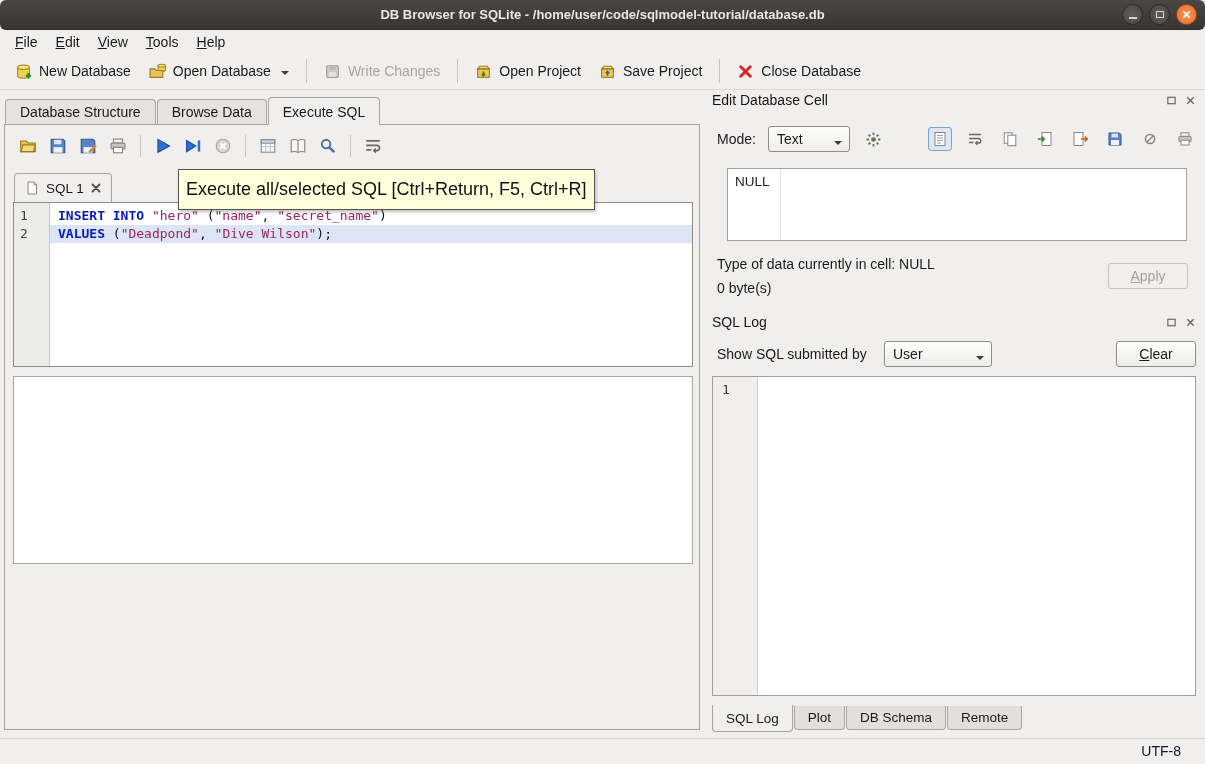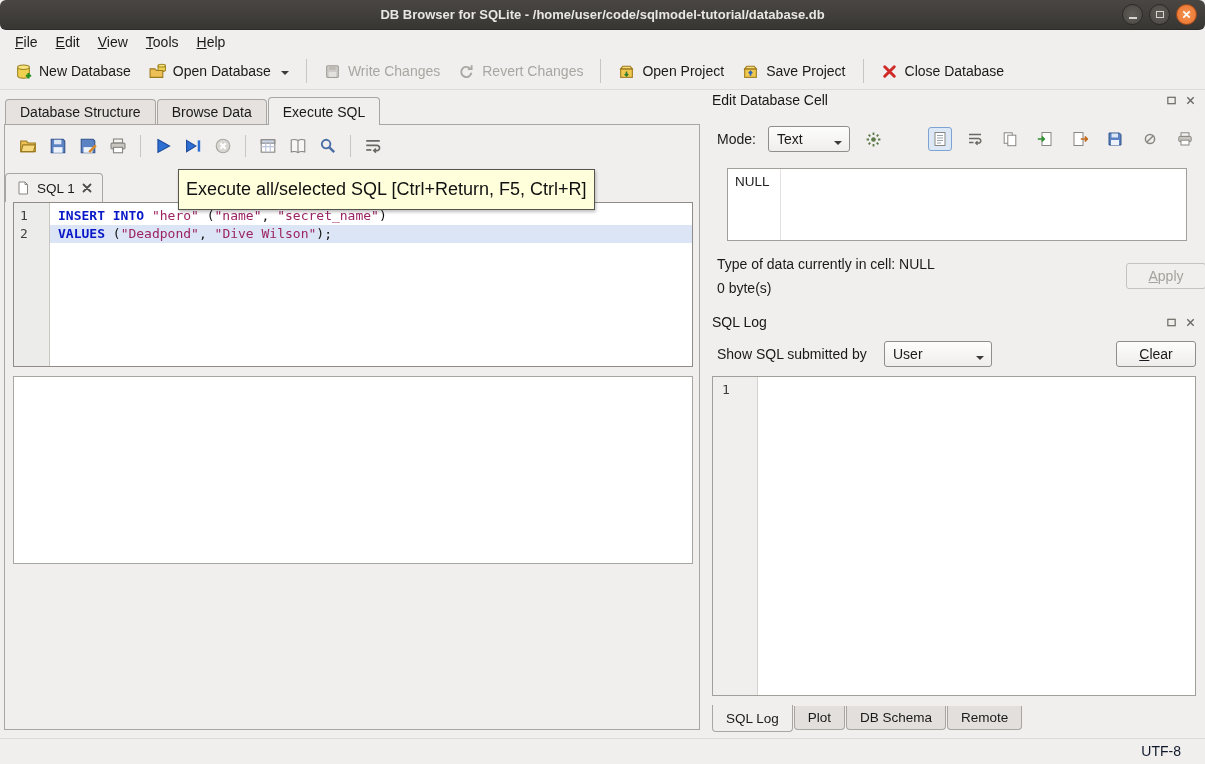--- a/index.html
+++ b/index.html
@@ -33,21 +33,21 @@
   .main-tabs{display:flex;align-items:flex-end;height:28px;position:relative;z-index:2;padding-left:1px;text-align:right;}
   .tab{height:25px;display:flex;align-items:center;padding:0 14px;background:#e5e2df;border:1px solid #a9a6a2;border-bottom:none;border-radius:4px 4px 0 0;margin-right:1px;font-size:14px;}
   .tab.active{height:28px;background:#f0efee;margin-bottom:-1px;}
   .left-frame{position:absolute;left:0;top:28px;right:0;bottom:0;border:1px solid #a9a6a2;background:#f0efee;}
 
   .editor-toolbar{position:absolute;left:8px;top:6px;height:30px;display:flex;align-items:center;}
   .et-btn{width:30px;height:28px;display:flex;align-items:center;justify-content:center;border-radius:3px;}
   .et-btn svg{width:18px;height:18px;}
   .et-sep{width:1px;height:22px;background:#c9c6c1;margin:0 7px;}
 
-  .sqltab-row{position:absolute;left:0;top:47px;height:30px;display:flex;align-items:flex-end;}
+  .sqltab-row{position:absolute;left:9px;top:47px;height:30px;display:flex;align-items:flex-end;}
   .sqltab{height:29px;display:flex;align-items:center;gap:7px;padding:0 10px;border:1px solid #a9a6a2;border-bottom:none;border-radius:4px 4px 0 0;background:#f0efee;font-size:13.5px;}
   .sqltab .ticon svg{width:14px;height:14px;}
   .sqltab .tclose svg{width:10px;height:10px;}
 
   .sql-editor{position:absolute;left:8px;top:77px;width:680px;height:165px;background:#fff;border:1px solid #8f8c87;display:flex;overflow:hidden;}
   .gutter{width:36px;background:#ececea;border-right:1px solid #c9c6c1;padding-top:4px;}
   .gut-num{height:18px;line-height:18px;padding-left:6px;font-family:"DejaVu Sans Mono",monospace;font-size:13px;color:#3e3e3e;}
   .code{flex:1;padding-top:4px;overflow:hidden;}
   .code-line{height:18px;line-height:18px;padding-left:8px;font-family:"DejaVu Sans Mono",monospace;font-size:13px;white-space:pre;color:#111;}
   .code-line.current{background:var(--current-line,#dbe5f5);}
@@ -83,21 +83,21 @@
 
   .cell-editor{position:absolute;left:21px;top:78px;width:460px;height:73px;background:#fff;border:1px solid #a29f9a;}
   .cell-editor::after{content:'';position:absolute;left:52px;top:0;bottom:0;width:1px;background:#e4e2df;}
   .cell-value{padding:5px 7px;font-size:13.5px;color:#222;}
 
   .type-text{position:absolute;left:11px;top:166px;font-size:14px;}
   .size-text{position:absolute;left:11px;top:190px;font-size:14px;}
   .btn{border-radius:3px;font-size:14px;display:flex;align-items:center;justify-content:center;}
   .btn .u-first{display:block;}
   .u-first::first-letter{text-decoration:underline;}
-  .apply-btn{position:absolute;left:420px;top:173px;width:80px;height:26px;background:#f0efed;border:1px solid #c6c3bf;color:#a5a29e;}
+  .apply-btn{position:absolute;left:402px;top:173px;width:80px;height:26px;background:#f0efed;border:1px solid #c6c3bf;color:#a5a29e;}
   .clear-btn{position:absolute;left:410px;top:1px;width:80px;height:26px;background:linear-gradient(#fdfdfc,#eeedeb);border:1px solid #918e89;color:#1a1a1a;}
 
   .log-header{top:224px;}
   .filter-row{position:absolute;left:0;top:250px;right:0;height:28px;}
   .filter-label{position:absolute;left:11px;line-height:28px;}
   .filter-combo{position:absolute;left:178px;top:1px;width:108px;height:26px;}
 
   .log-area{position:absolute;left:6px;top:286px;width:484px;height:320px;background:#fff;border:1px solid #a29f9a;display:flex;}
   .log-gutter{width:45px;background:#f0efed;border-right:1px solid #d5d3cf;padding-top:4px;}
   .log-gut-num{height:18px;line-height:18px;padding-left:9px;font-family:"DejaVu Sans Mono",monospace;font-size:13px;color:#3e3e3e;}
@@ -164,29 +164,20 @@
     <div class="tb-btn disabled">
       <span class="tb-icon">
         <svg viewBox="0 0 16 16">
           <rect x="2.5" y="2.5" width="11" height="11" rx="1" fill="#cdcbc7" stroke="#a29f9a"></rect>
           <rect x="5" y="3" width="6" height="3.5" fill="#bdbab5"></rect>
           <rect x="4.5" y="8.5" width="7" height="4.5" fill="#e4e2df"></rect>
         </svg>
       </span>
       <span>Write Changes</span>
     </div>
-    <div class="tb-btn disabled">
-      <span class="tb-icon">
-        <svg viewBox="0 0 16 16">
-          <path d="M12.6 9.2A4.8 4.8 0 1 1 11.2 5" fill="none" stroke="#aaa7a2" stroke-width="1.8"></path>
-          <path d="M12.8 2.2v3.6H9.2" fill="none" stroke="#aaa7a2" stroke-width="1.8"></path>
-        </svg>
-      </span>
-      <span>Revert Changes</span>
-    </div>
     <div class="tb-sep"></div>
     <div class="tb-btn">
       <span class="tb-icon">
         <svg viewBox="0 0 16 16">
           <rect x="2.5" y="5.5" width="11" height="8" fill="#f0c850" stroke="#9c7a1e"></rect>
           <path d="M2.5 5.5L4.5 3h7l2 2.5z" fill="#f8dc7a" stroke="#9c7a1e"></path>
           <path d="M8 8v4M6.3 10.3L8 12l1.7-1.7" fill="none" stroke="#2e7d32" stroke-width="1.5"></path>
         </svg>
       </span>
       <span>Open Project</span>

